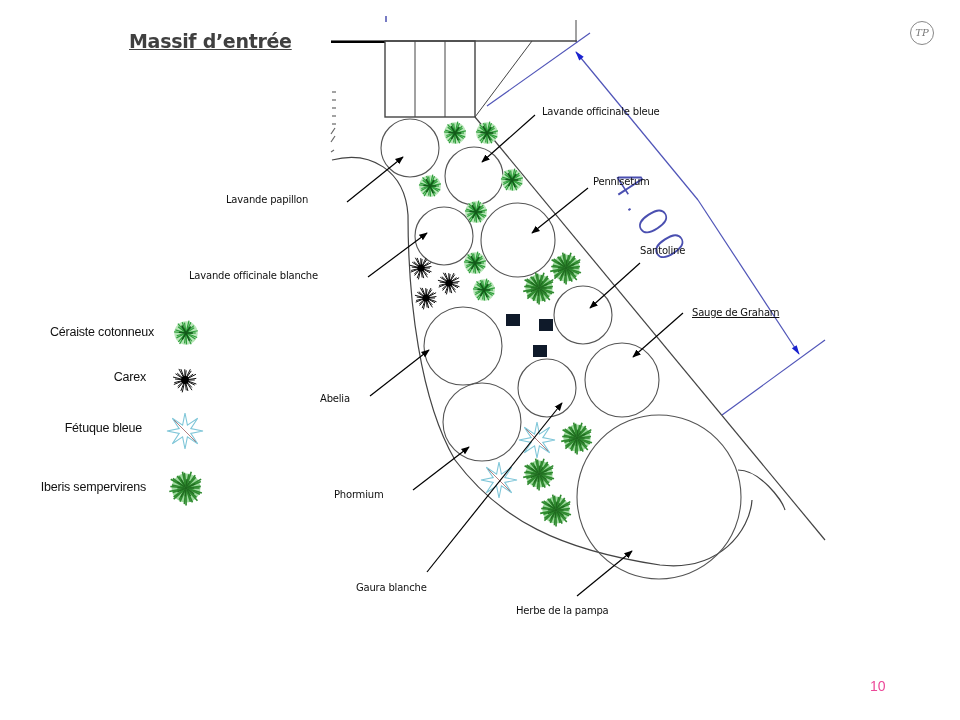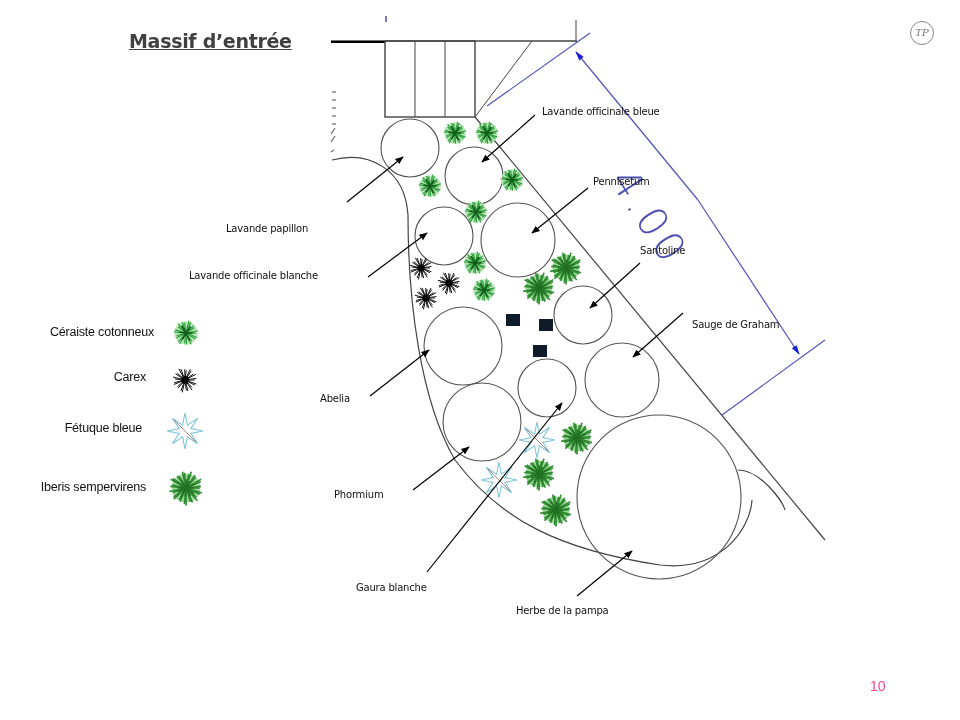--- a/index.html
+++ b/index.html
@@ -745,24 +745,24 @@
         <line x1="186" y1="488" x2="190.05" y2="480.98519422934606" stroke="#1f6a1f" stroke-width="1.2"></line>
         <line x1="186" y1="488" x2="195.10703976733188" y2="483.89367236131415" stroke="#1f6a1f" stroke-width="1.2"></line>
       </g>
     </g>
 </svg>
 
 <div class="dim">4.00</div>
 
 <div class="lbl" style="left:542px;top:106px;">Lavande officinale bleue</div>
 <div class="lbl" style="left:593px;top:176px;">Pennisetum</div>
-<div class="lbl" style="left:226px;top:194px;margin-top:29px;">Lavande papillon</div>
+<div class="lbl" style="left:226px;top:194px;">Lavande papillon</div>
 <div class="lbl" style="left:640px;top:245px;">Santoline</div>
 <div class="lbl" style="left:189px;top:270px;">Lavande officinale blanche</div>
-<div class="lbl" style="left:692px;top:319px;">Sauge de Graham</div>
+<div class="lbl" style="left:692px;top:307px;text-decoration:underline;">Sauge de Graham</div>
 <div class="lbl" style="left:320px;top:393px;">Abelia</div>
 <div class="lbl" style="left:334px;top:489px;">Phormium</div>
 <div class="lbl" style="left:356px;top:582px;">Gaura blanche</div>
 <div class="lbl" style="left:516px;top:605px;">Herbe de la pampa</div>
 
 <div class="legend-lbl" style="right:806px;top:325px;">Céraiste cotonneux</div>
 <div class="legend-lbl" style="right:814px;top:370px;">Carex</div>
 <div class="legend-lbl" style="right:818px;top:421px;">Fétuque bleue</div>
 <div class="legend-lbl" style="right:814px;top:480px;">Iberis sempervirens</div>
 

